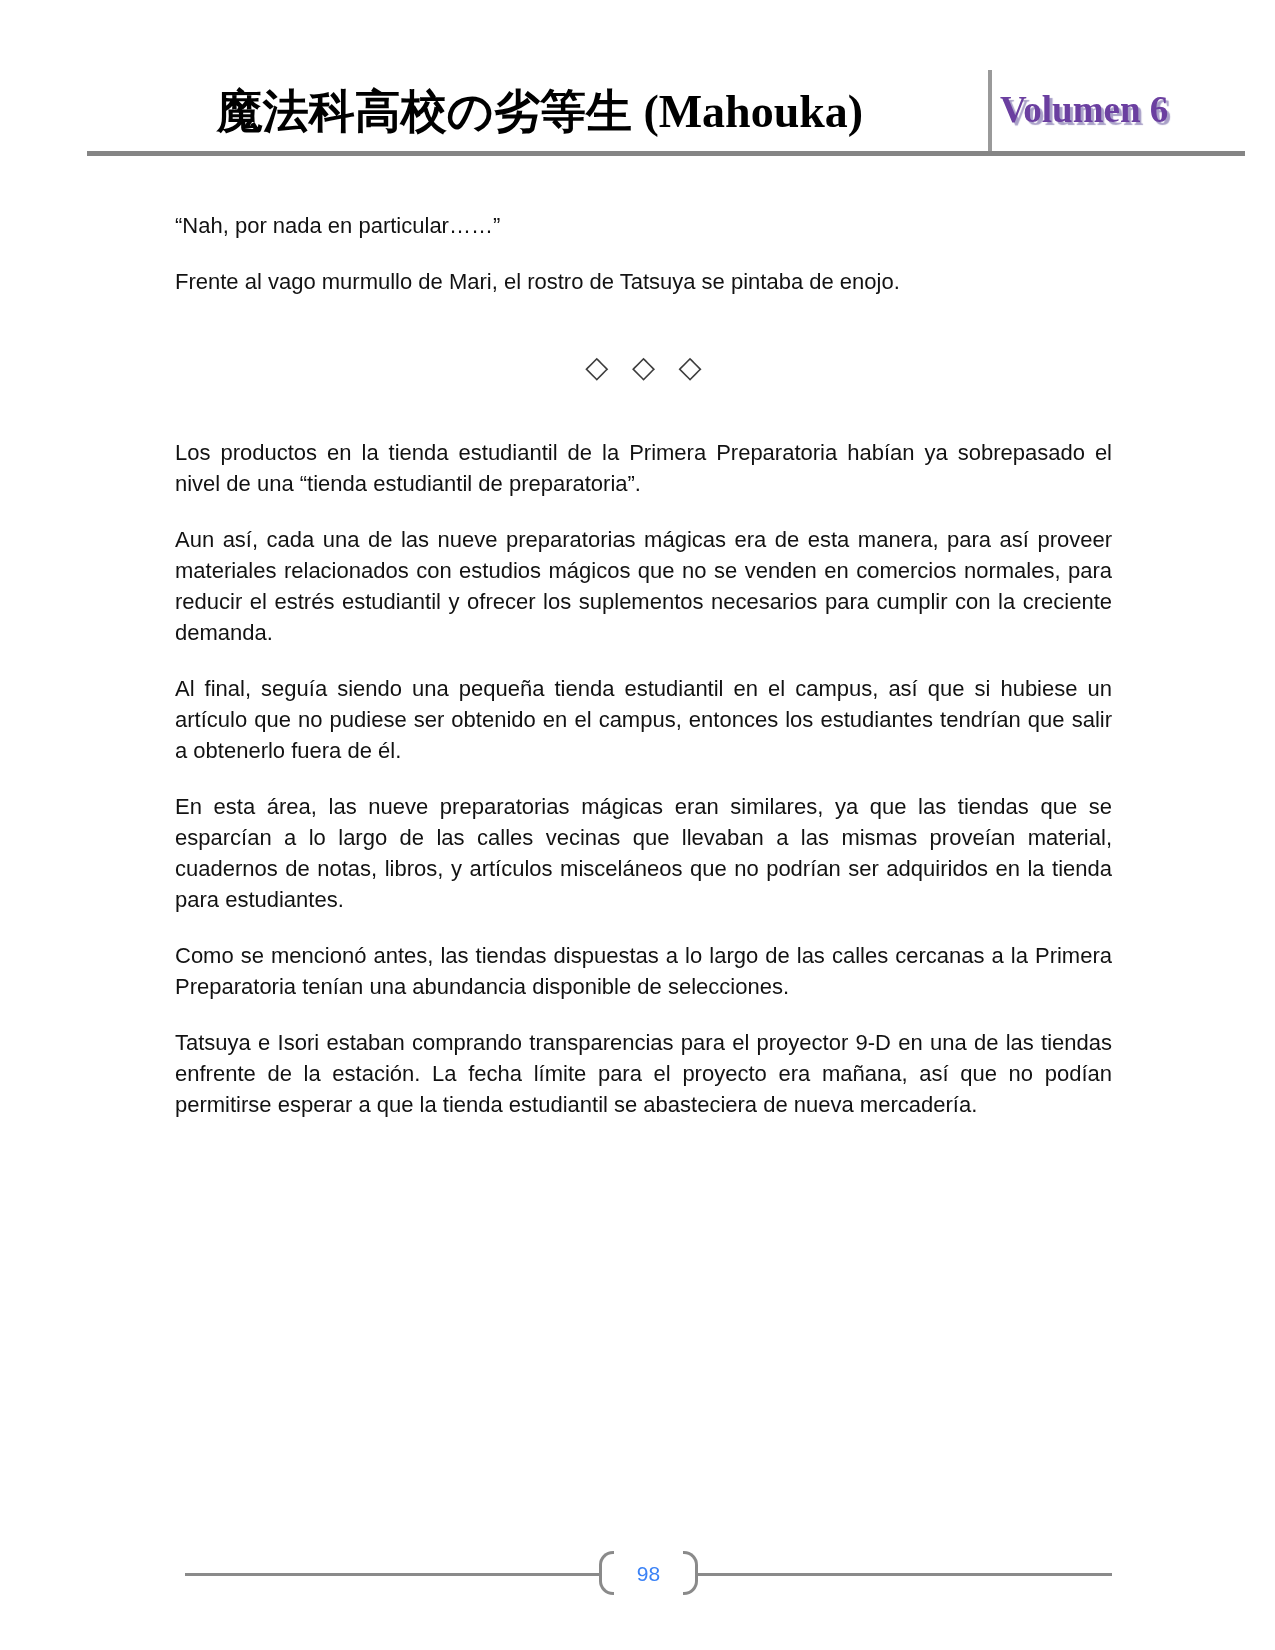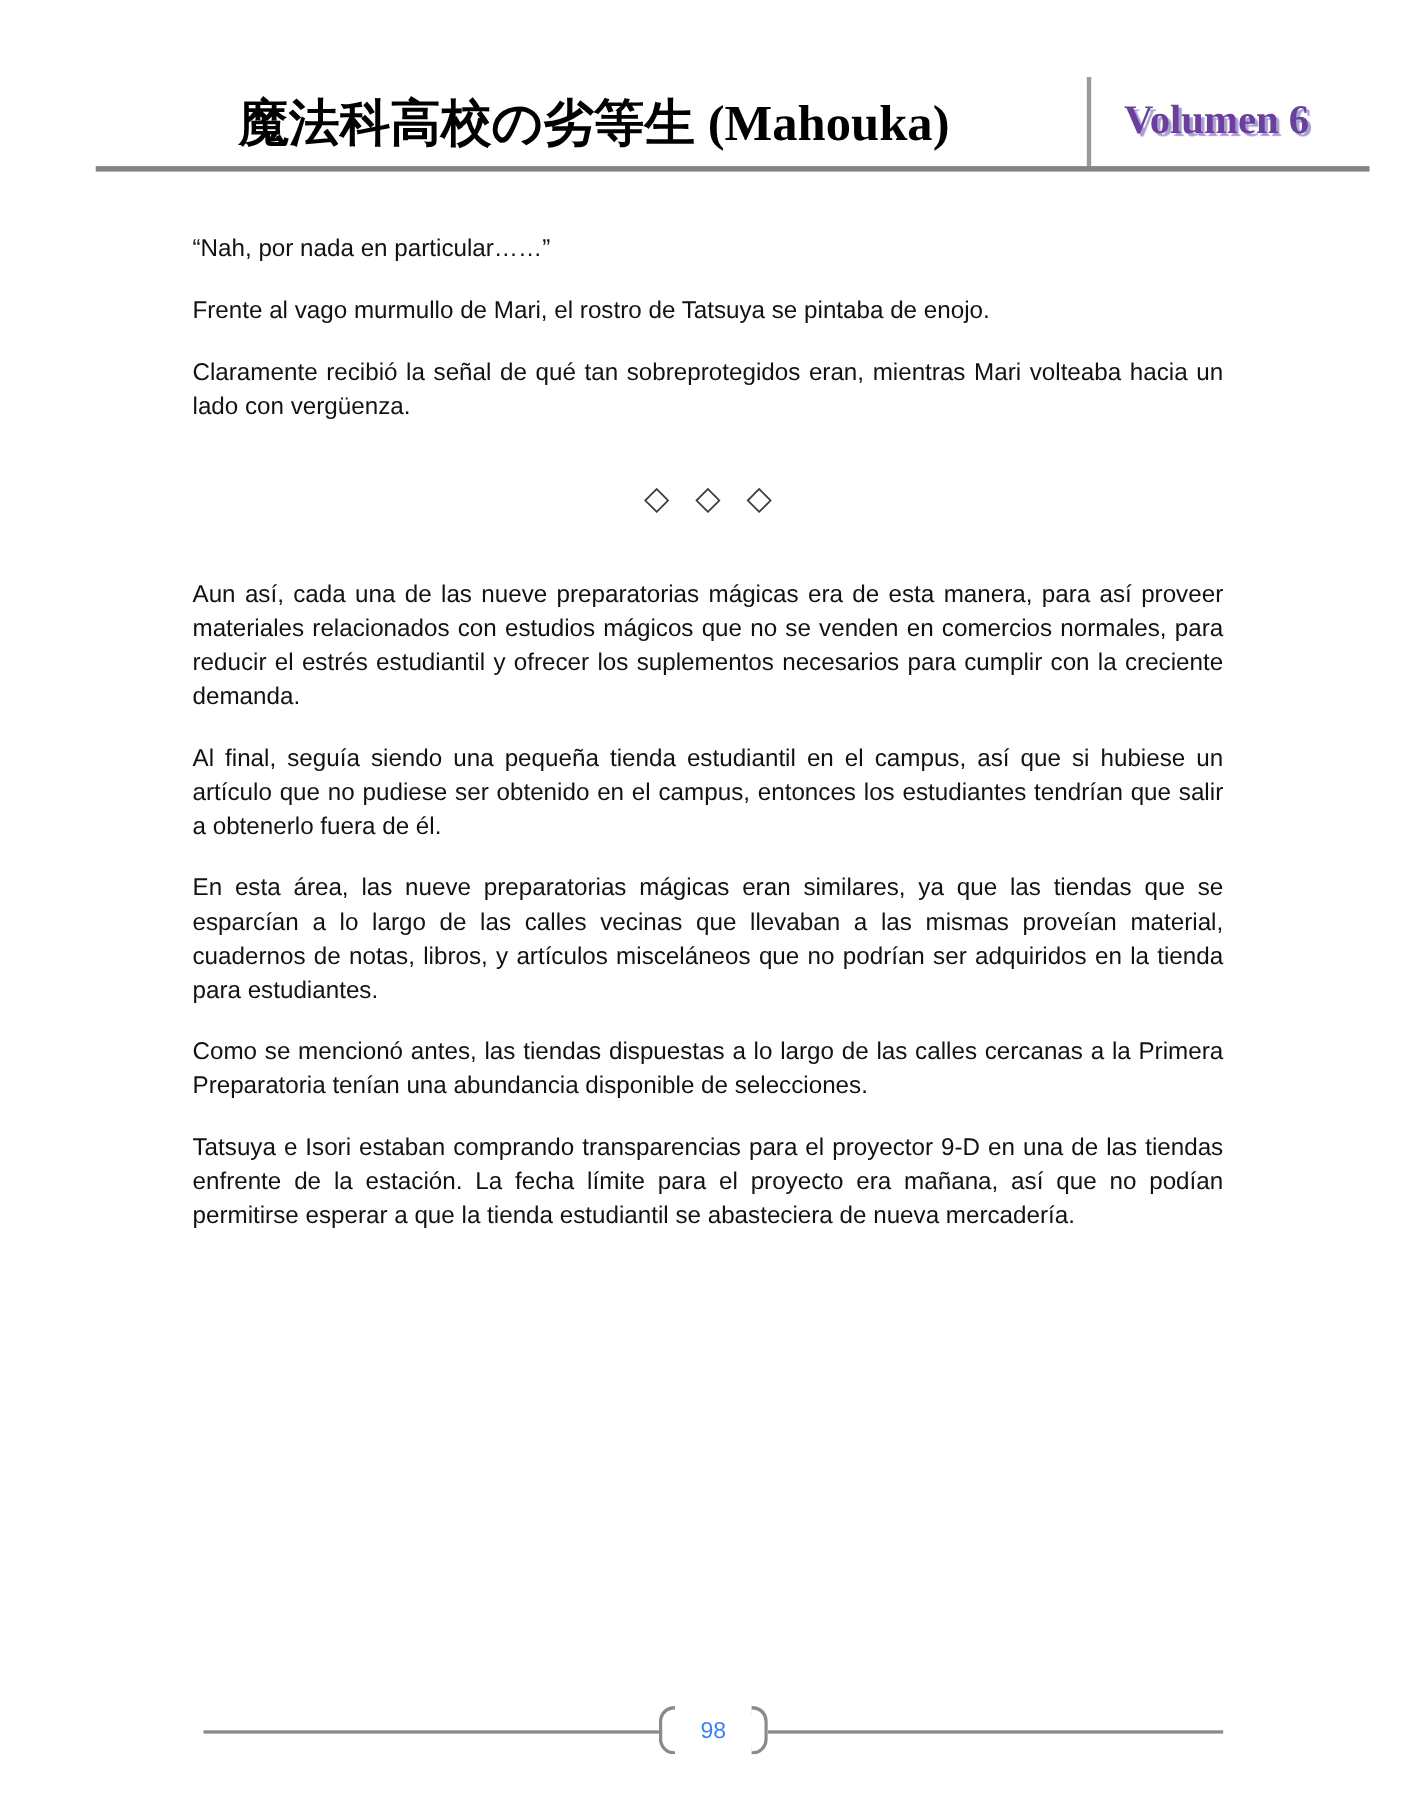--- a/index.html
+++ b/index.html
@@ -19,21 +19,20 @@
     font-family: "Liberation Serif", "DejaVu Serif", serif;
     font-weight: bold; font-size: 46px; line-height: 84px;
     color: #000; white-space: nowrap;
   }
   .volume-bar {
     position: absolute; left: 988px; top: 70px; width: 4px; height: 82px;
     background: #9a9a9a;
   }
   .volume-label {
     position: absolute; left: 1000px; top: 80px; width: 212px; height: 60px;
-    text-align: center;
     font-family: "Liberation Serif", "DejaVu Serif", serif;
     font-weight: bold; font-size: 37px; line-height: 60px;
     color: #6b3fa0;
     text-shadow: 3px 3px 1px #a89fc7;
     white-space: nowrap;
   }
   .header-rule {
     position: absolute; left: 87px; top: 151px; width: 1158px; height: 5px;
     background: #858585;
   }
@@ -76,22 +75,22 @@
 <div class="page">
 
   <div class="doc-title">魔法科高校の劣等生 (Mahouka)</div>
   <div class="volume-bar"></div>
   <div class="volume-label">Volumen 6</div>
   <div class="header-rule"></div>
 
   <div class="body-text">
     <p>“Nah, por nada en particular……”</p>
     <p>Frente al vago murmullo de Mari, el rostro de Tatsuya se pintaba de enojo.</p>
-    <p>Claramente recibió la señal de qué tan sobreprotegidos eran, mientras Mari volteaba hacia un lado con vergüenza.</p>
     <div class="scene-break">◇ ◇ ◇</div>
+    <p>Los productos en la tienda estudiantil de la Primera Preparatoria habían ya sobrepasado el nivel de una “tienda estudiantil de preparatoria”.</p>
     <p>Aun así, cada una de las nueve preparatorias mágicas era de esta manera, para así proveer materiales relacionados con estudios mágicos que no se venden en comercios normales, para reducir el estrés estudiantil y ofrecer los suplementos necesarios para cumplir con la creciente demanda.</p>
     <p>Al final, seguía siendo una pequeña tienda estudiantil en el campus, así que si hubiese un artículo que no pudiese ser obtenido en el campus, entonces los estudiantes tendrían que salir a obtenerlo fuera de él.</p>
     <p>En esta área, las nueve preparatorias mágicas eran similares, ya que las tiendas que se esparcían a lo largo de las calles vecinas que llevaban a las mismas proveían material, cuadernos de notas, libros, y artículos misceláneos que no podrían ser adquiridos en la tienda para estudiantes.</p>
     <p>Como se mencionó antes, las tiendas dispuestas a lo largo de las calles cercanas a la Primera Preparatoria tenían una abundancia disponible de selecciones.</p>
     <p>Tatsuya e Isori estaban comprando transparencias para el proyector 9-D en una de las tiendas enfrente de la estación. La fecha límite para el proyecto era mañana, así que no podían permitirse esperar a que la tienda estudiantil se abasteciera de nueva mercadería.</p>
   </div>
 
   <div class="footer-line left"></div>
   <div class="bracket left"></div>
   <div class="page-number">98</div>

